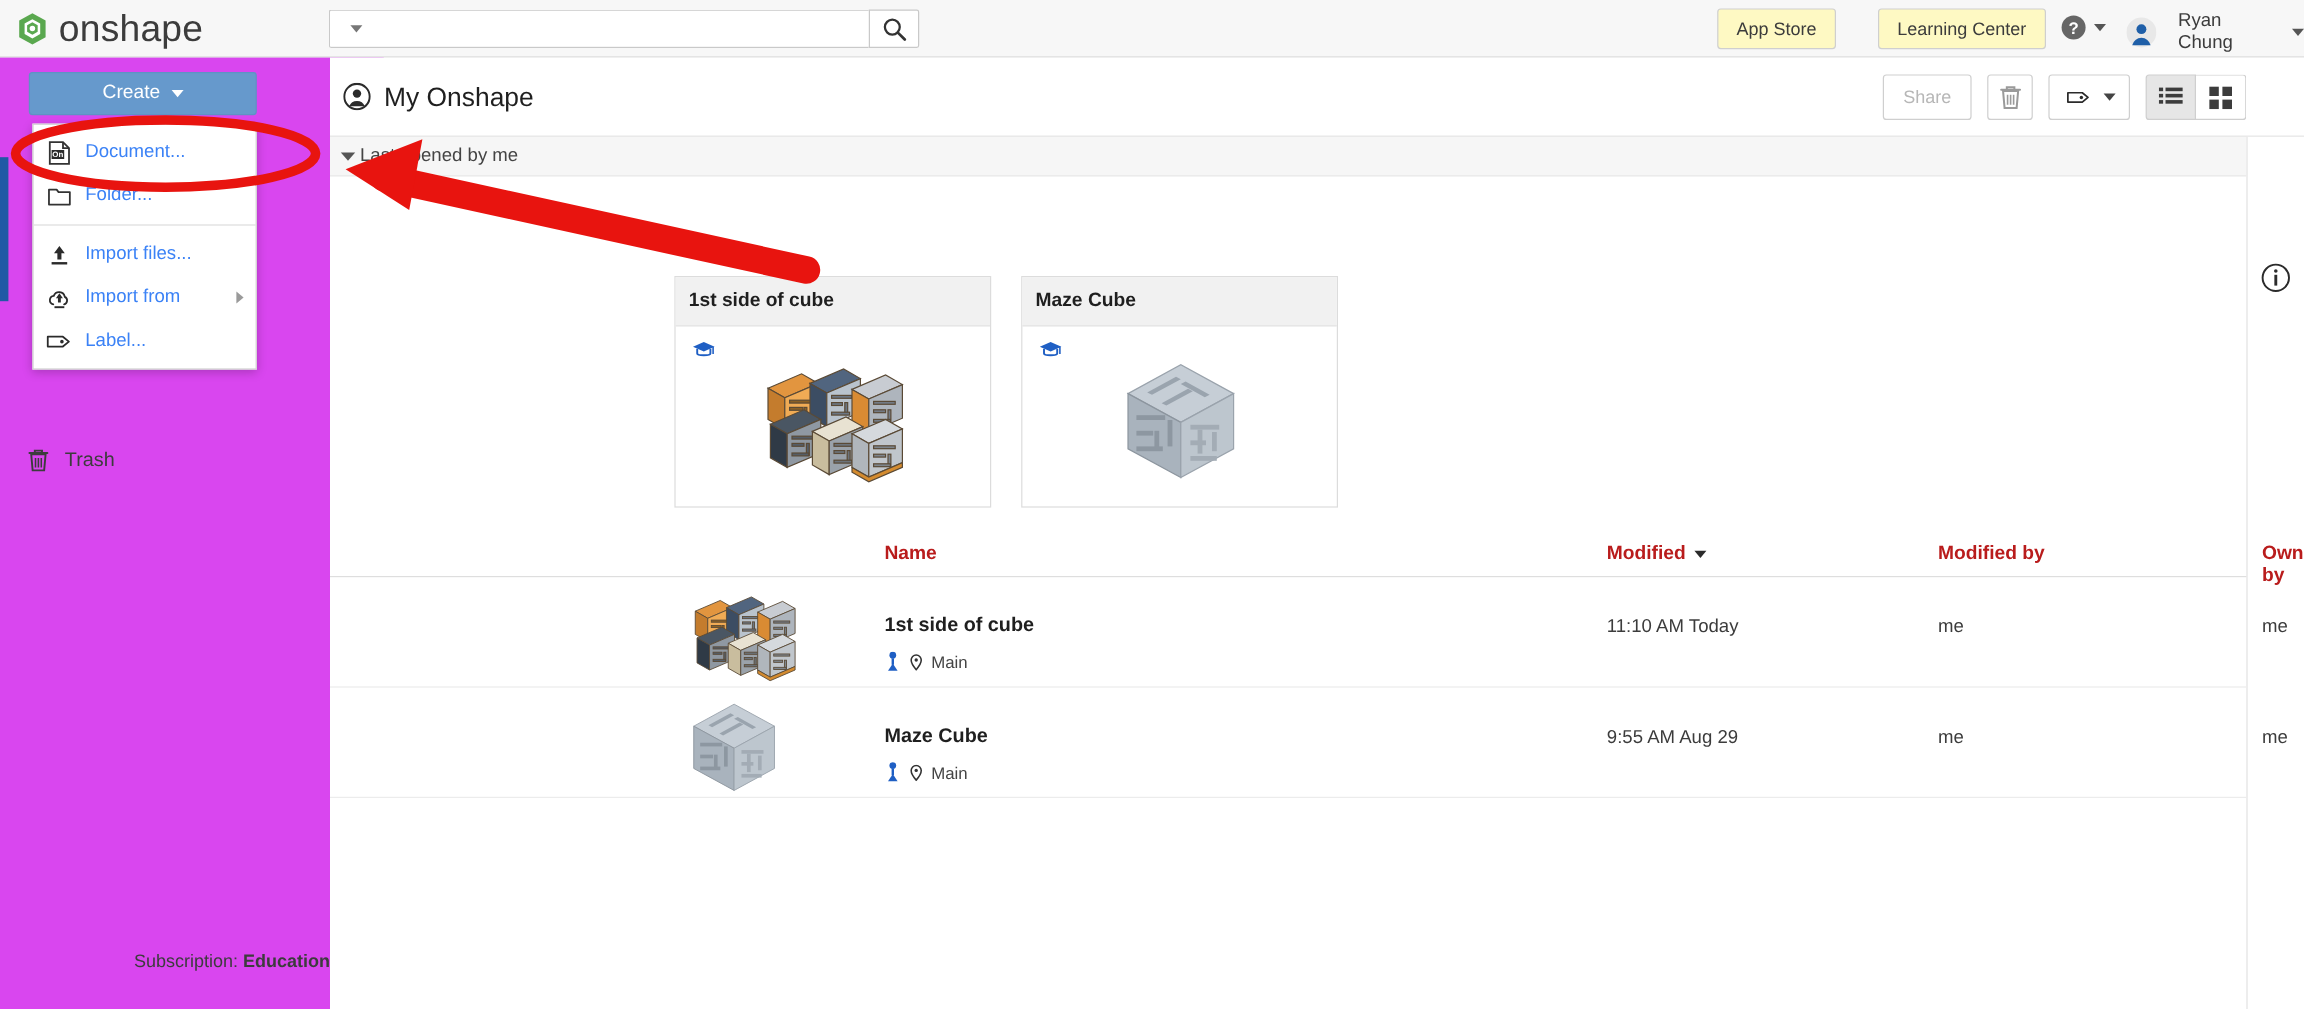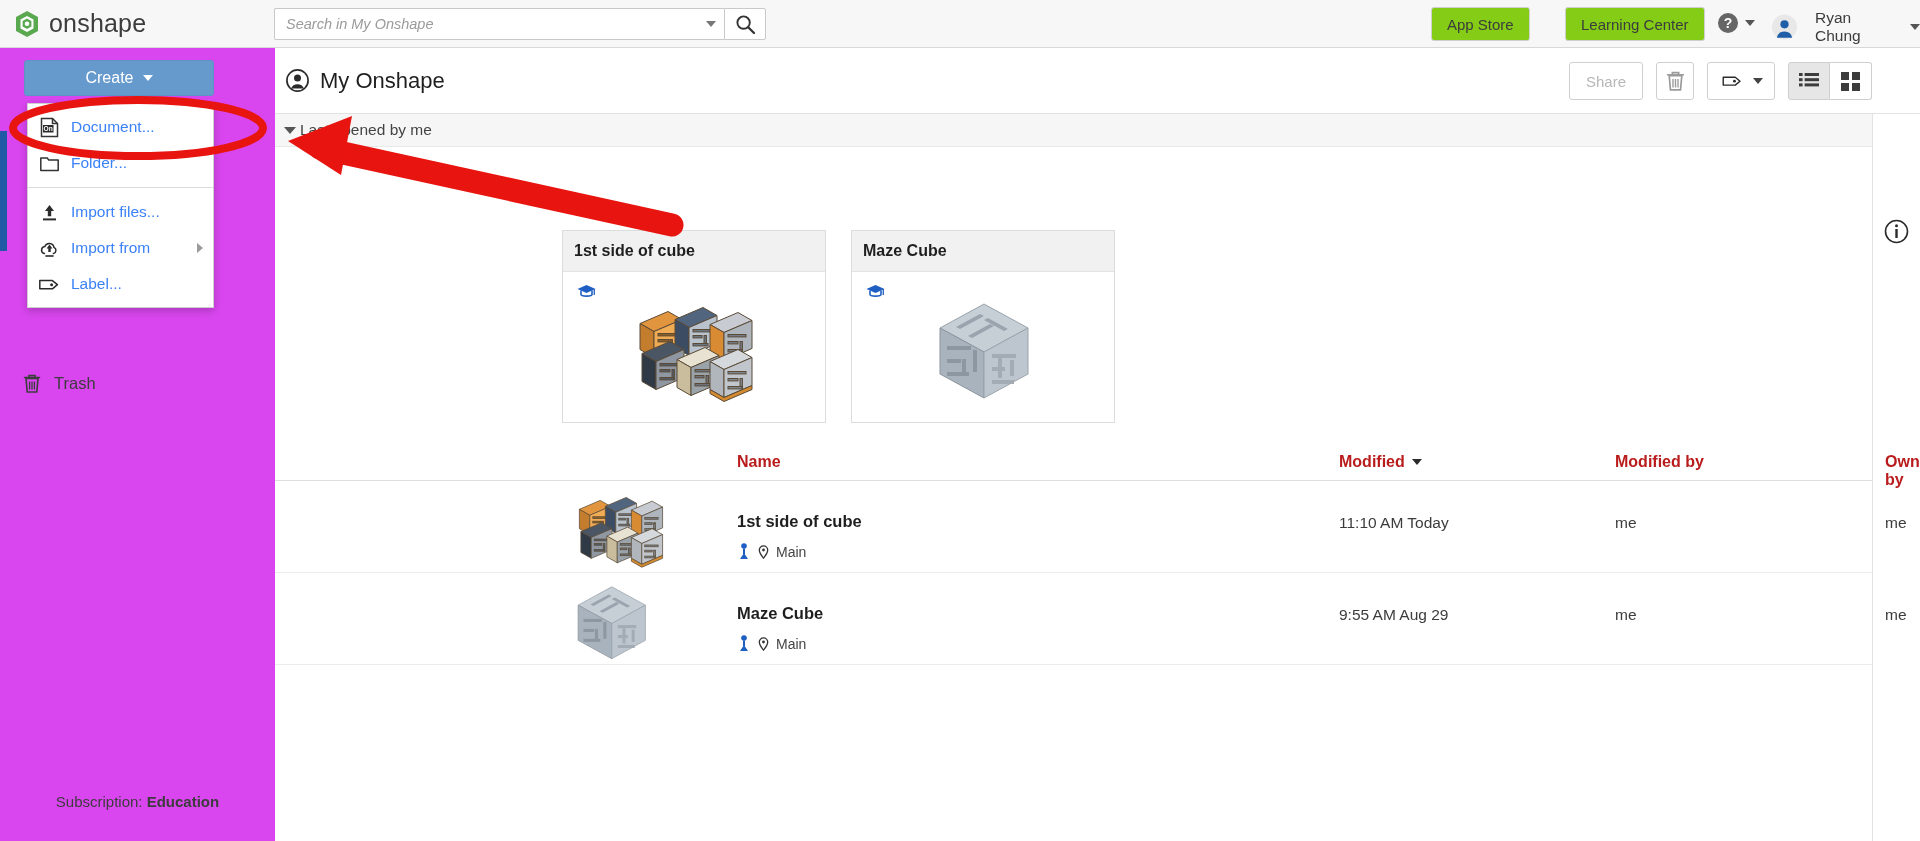--- a/index.html
+++ b/index.html
@@ -17,21 +17,21 @@
     background: #f7f7f7;
     border-bottom: 1px solid #d8d8d8;
     display: flex; align-items: center;
   }
   #brand {
     display: flex; align-items: center; gap: 9px;
     margin-left: 14px; width: 185px;
   }
   #brand-logo { width: 26px; height: 28px; display:block; }
   #brand-text {
-    font-size: 25px; color: #3c3c3c; letter-spacing: .2px;
+    font-size: 31px; color: #3c3c3c; letter-spacing: .2px;
   }
 
   #searchwrap {
     position: absolute; left: 274px; top: 8px;
     width: 492px; height: 32px;
     display: flex;
   }
   #searchbox {
     flex: 1; height: 32px;
     border: 1px solid #c9c9c9; border-right: none;
@@ -54,21 +54,21 @@
   }
   #search-btn {
     width: 42px; height: 32px;
     border: 1px solid #c9c9c9; background: #fff;
     border-radius: 0 2px 2px 0;
     display: flex; align-items: center; justify-content: center;
     cursor: pointer;
   }
 
   .topbtn {
-    height: 34px; border: 1px solid #cfcfcf; background: #84cc16;
+    height: 34px; border: 1px solid #cfcfcf; background: #fef9c3;
     border-radius: 3px; font-size: 15px; color: #3c3c3c;
     padding: 0 15px; cursor: pointer;
     font-family: "Liberation Sans", sans-serif;
     display: flex; align-items: center;
   }
   #appstore-btn { position: absolute; left: 1431px; top: 7px; }
   #learning-btn { position: absolute; left: 1565px; top: 7px; }
 
   #help-group {
     position: absolute; left: 1717px; top: 12px;
@@ -110,21 +110,21 @@
     position: absolute; left: 0; top: 83px;
     width: 7px; height: 120px; background: #2159a5;
   }
   #trash-item {
     position: absolute; left: 22px; top: 325px;
     display: flex; align-items: center; gap: 12px;
     font-size: 16.5px; color: #3c3c3c; cursor: pointer;
   }
   #sub-line {
     position: absolute; left: 0; top: 745px; width: 275px;
-    text-align: center; font-size: 15px; color: #3c3c3c;
+    text-align: right; font-size: 15px; color: #3c3c3c;
   }
   #sub-line b { font-weight: bold; }
 
   
   #create-menu {
     position: absolute; left: 27px; top: 103px;
     width: 187px;
     background: #fff;
     border: 1px solid #cfcfcf;
     box-shadow: 0 3px 8px rgba(0,0,0,.22);
@@ -293,21 +293,20 @@
       <path d="M13 1 L24 7 L24 21 L13 27 L2 21 L2 7 Z" fill="#5aa84f"></path>
       <path d="M13 6 L19.5 9.6 L19.5 18.4 L13 22 L6.5 18.4 L6.5 9.6 Z" fill="#ffffff"></path>
       <path d="M13 8.5 L17.4 11 L17.4 16.5 L13 19 L8.6 16.5 L8.6 11 Z" fill="#5aa84f"></path>
       <circle cx="13" cy="13.8" r="2.3" fill="#ffffff"></circle>
     </svg>
     <span id="brand-text">onshape</span>
   </div>
 
   <div id="searchwrap">
     <div id="searchbox">
-      <input id="search-input" type="text" placeholder="Search in My Onshape" style="">
       <span id="search-caret"></span>
     </div>
     <div id="search-btn">
       <svg width="21" height="21" viewBox="0 0 21 21">
         <circle cx="8.6" cy="8.6" r="6.2" fill="none" stroke="#333" stroke-width="1.9"></circle>
         <line x1="13.2" y1="13.2" x2="19" y2="19" stroke="#333" stroke-width="2.3" stroke-linecap="round"></line>
       </svg>
     </div>
   </div>
 

